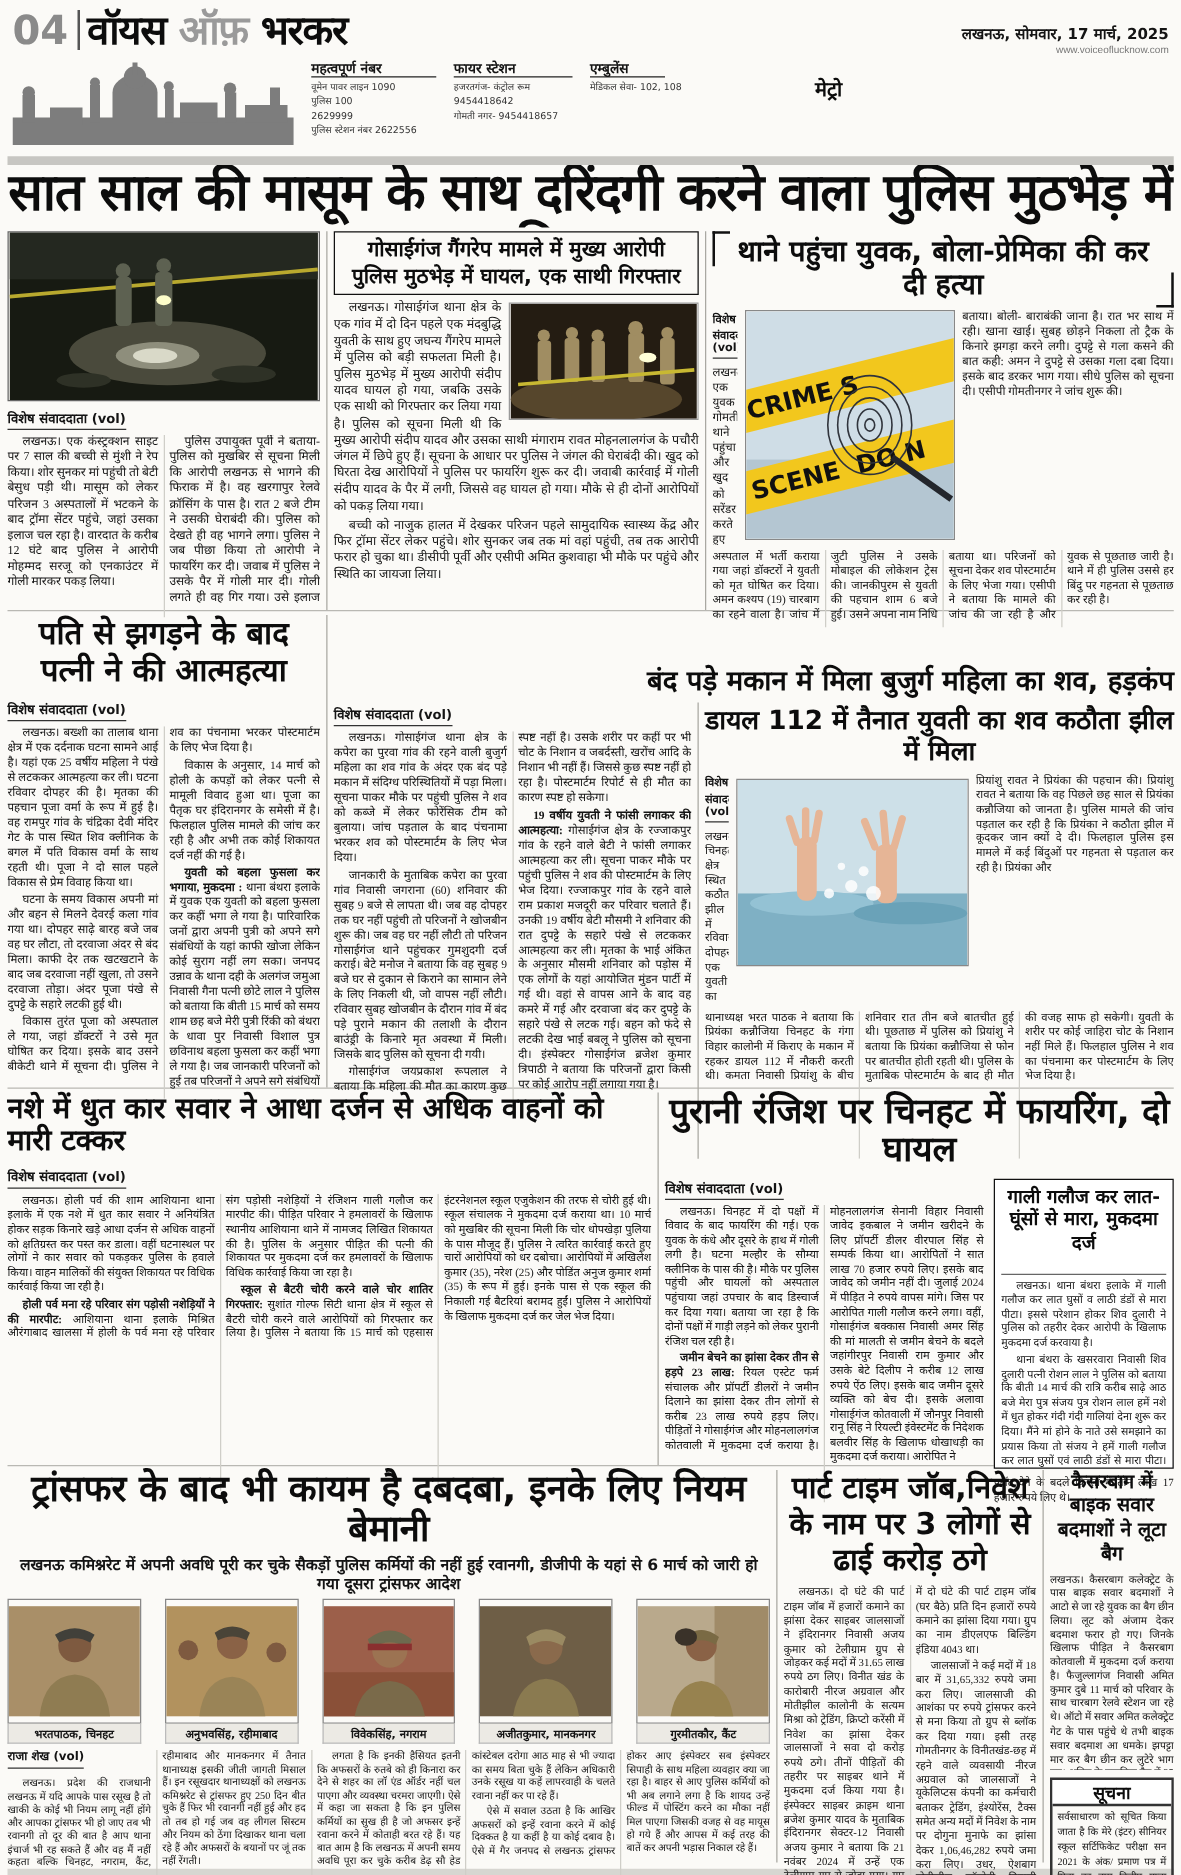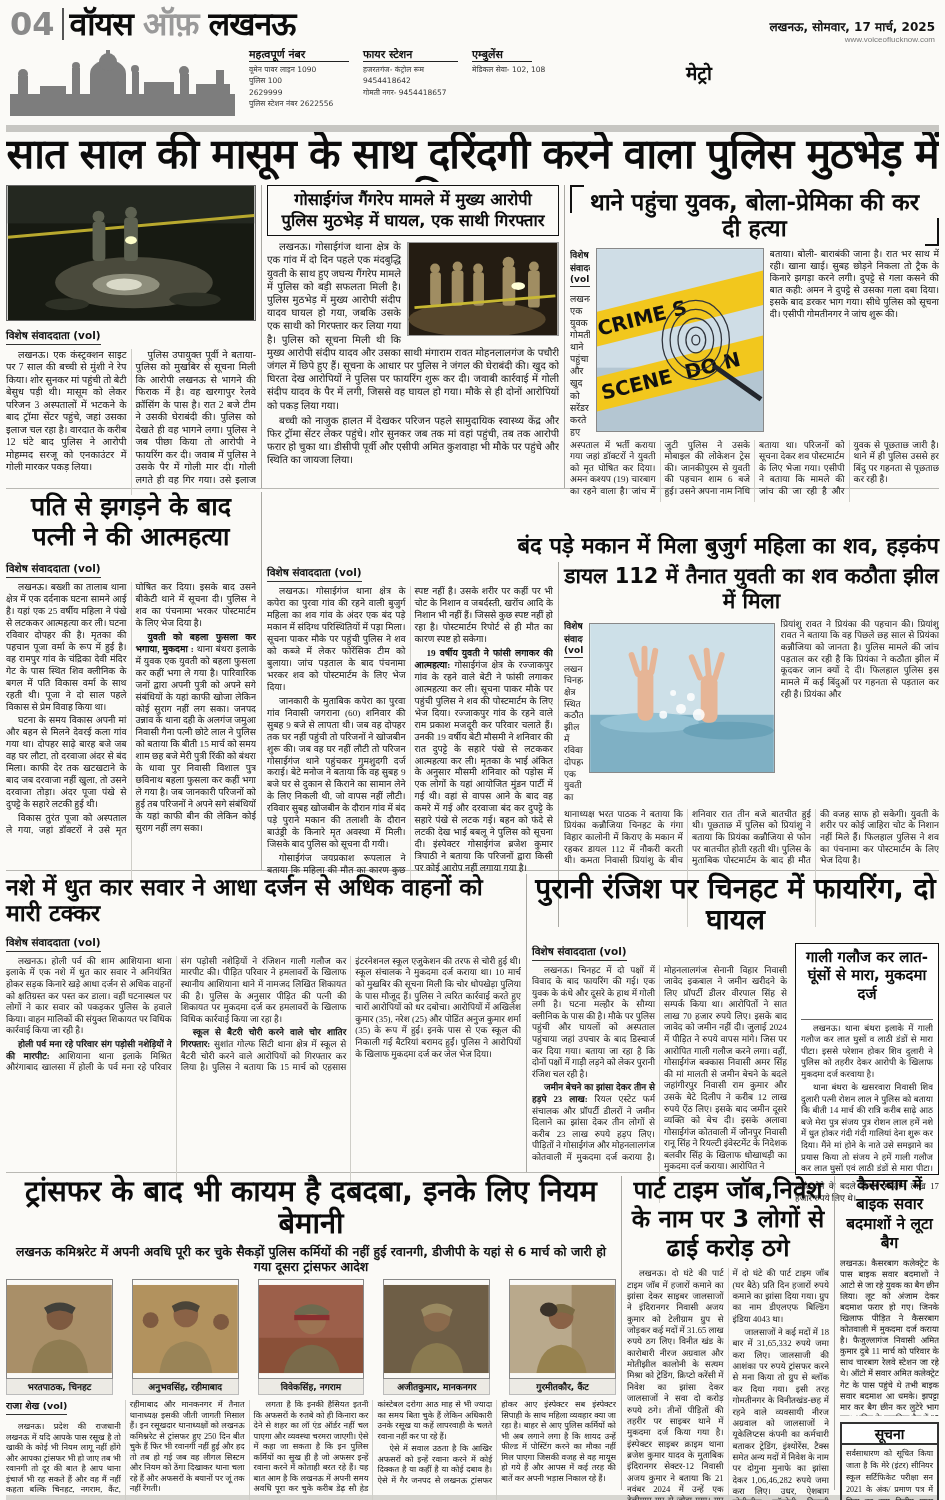--- a/index.html
+++ b/index.html
@@ -16,21 +16,21 @@
   .mast-title { font-size:32px; line-height:1; letter-spacing:-1px; }
   .mast-title .gray { color:#9a9a9a; }
   .mast-right { text-align:right; padding-top:10px; }
   .dateline { font-size:12px; font-weight:bold; font-family:"DejaVu Sans",sans-serif; }
   .website { font-size:8px; color:#777; font-family:Liberation Sans, sans-serif; }
   .header-info { display:flex; align-items:flex-start; gap:14px; padding:2px 4px 0 4px; height:78px; }
   .skyline { width:225px; height:72px; flex:0 0 auto; }
   .infocol { font-family:"DejaVu Sans",sans-serif; }
   .infocol h4 { font-size:11px; border-bottom:1px solid #222; margin-bottom:2px; }
   .infocol .ln { font-size:7.5px; color:#333; line-height:1.5; }
-  .metro { font-size:19px; margin-left:90px; margin-top:14px; }
+  .metro { font-size:16px; margin-left:56px; margin-top:14px; }
   .gray-bar { height:7px; background:#c7c6c2; margin-top:3px; }
   
   .banner { font-size:41px; line-height:1.1; text-align:center; letter-spacing:-1px; height:50px; overflow:hidden; }
   
   .band { display:flex; border-top:1px solid #b9b8b3; padding-top:3px; }
   .vr { border-left:1px solid #a9a8a2; margin:0 5px; }
   .byline { font-family:"DejaVu Sans",sans-serif; font-size:10.5px; font-weight:bold; border-bottom:1.5px solid #333; display:inline-block; padding-bottom:2px; margin-bottom:4px; }
   .body { text-align:justify; overflow:hidden; column-gap:9px; column-rule:1px solid #cfcec8; }
   .body p { text-indent:12px; margin-bottom:2px; }
   .lead { font-weight:bold; }
@@ -75,21 +75,21 @@
   .footer-bar { height:15px; background:#d7d6d1; margin-top:5px; }
 </style>
 </head>
 <body>
 
 <div class="page">
 
   <div class="masthead-row">
     <div class="mast-left">
       <span class="hd pageno">04</span>
-      <span class="hd mast-title"><span>वॉयस</span> <span class="gray">ऑफ़</span> <span>लखनऊ</span></span>
+      <span class="hd mast-title"><span>वॉयस</span> <span class="gray">ऑफ़</span> <span>भरकर</span></span>
     </div>
     <div class="mast-right">
       <div class="dateline">लखनऊ, सोमवार, 17 मार्च, 2025</div>
       <div class="website">www.voiceoflucknow.com</div>
     </div>
   </div>
 
   <div class="header-info">
     <svg class="skyline" viewBox="0 0 225 72">
       <g fill="#7d7d7d">
@@ -225,20 +225,21 @@
   </div>
 
   <div class="band" style="height:382px;">
     <div class="b2-left">
       <h2 class="hd h2left">पति से झगड़ने के बाद पत्नी ने की आत्महत्या</h2>
       <div><span class="byline">विशेष संवाददाता (vol)</span></div>
       <div class="body" style="column-count:2; height:298px; font-size:9.2px; line-height:1.3;">
         <p>लखनऊ। बख्शी का तालाब थाना क्षेत्र में एक दर्दनाक घटना सामने आई है। यहां एक 25 वर्षीय महिला ने पंखे से लटककर आत्महत्या कर ली। घटना रविवार दोपहर की है। मृतका की पहचान पूजा वर्मा के रूप में हुई है। वह रामपुर गांव के चंद्रिका देवी मंदिर गेट के पास स्थित शिव क्लीनिक के बगल में पति विकास वर्मा के साथ रहती थी। पूजा ने दो साल पहले विकास से प्रेम विवाह किया था।</p>
         <p>घटना के समय विकास अपनी मां और बहन से मिलने देवरई कला गांव गया था। दोपहर साढ़े बारह बजे जब वह घर लौटा, तो दरवाजा अंदर से बंद मिला। काफी देर तक खटखटाने के बाद जब दरवाजा नहीं खुला, तो उसने दरवाजा तोड़ा। अंदर पूजा पंखे से दुपट्टे के सहारे लटकी हुई थी।</p>
         <p>विकास तुरंत पूजा को अस्पताल ले गया, जहां डॉक्टरों ने उसे मृत घोषित कर दिया। इसके बाद उसने बीकेटी थाने में सूचना दी। पुलिस ने शव का पंचनामा भरकर पोस्टमार्टम के लिए भेज दिया है।</p>
+        <p>विकास के अनुसार, 14 मार्च को होली के कपड़ों को लेकर पत्नी से मामूली विवाद हुआ था। पूजा का पैतृक घर इंदिरानगर के समेसी में है। फिलहाल पुलिस मामले की जांच कर रही है और अभी तक कोई शिकायत दर्ज नहीं की गई है।</p>
         <p><b class="lead">युवती को बहला फुसला कर भगाया, मुकदमा :</b><span> थाना बंथरा इलाके में युवक एक युवती को बहला फुसला कर कहीं भगा ले गया है। पारिवारिक जनों द्वारा अपनी पुत्री को अपने सगे संबंधियों के यहां काफी खोजा लेकिन कोई सुराग नहीं लग सका। जनपद उन्नाव के थाना दही के अलगंज जमुआ निवासी गैना पत्नी छोटे लाल ने पुलिस को बताया कि बीती 15 मार्च को समय शाम छह बजे मेरी पुत्री रिंकी को बंथरा के धावा पुर निवासी विशाल पुत्र छविनाथ बहला फुसला कर कहीं भगा ले गया है। जब जानकारी परिजनों को हुई तब परिजनों ने अपने सगे संबंधियों के यहां काफी बीन की लेकिन कोई सुराग नहीं लग सका।</span></p>
       </div>
     </div>
     <div class="vr"></div>
 
     <div class="b2-right">
       <h2 class="hd h2big">बंद पड़े मकान में मिला बुजुर्ग महिला का शव, हड़कंप</h2>
       <div style="display:flex;">
         <div style="width:286px; flex:0 0 auto;">
           <div><span class="byline">विशेष संवाददाता (vol)</span></div>

